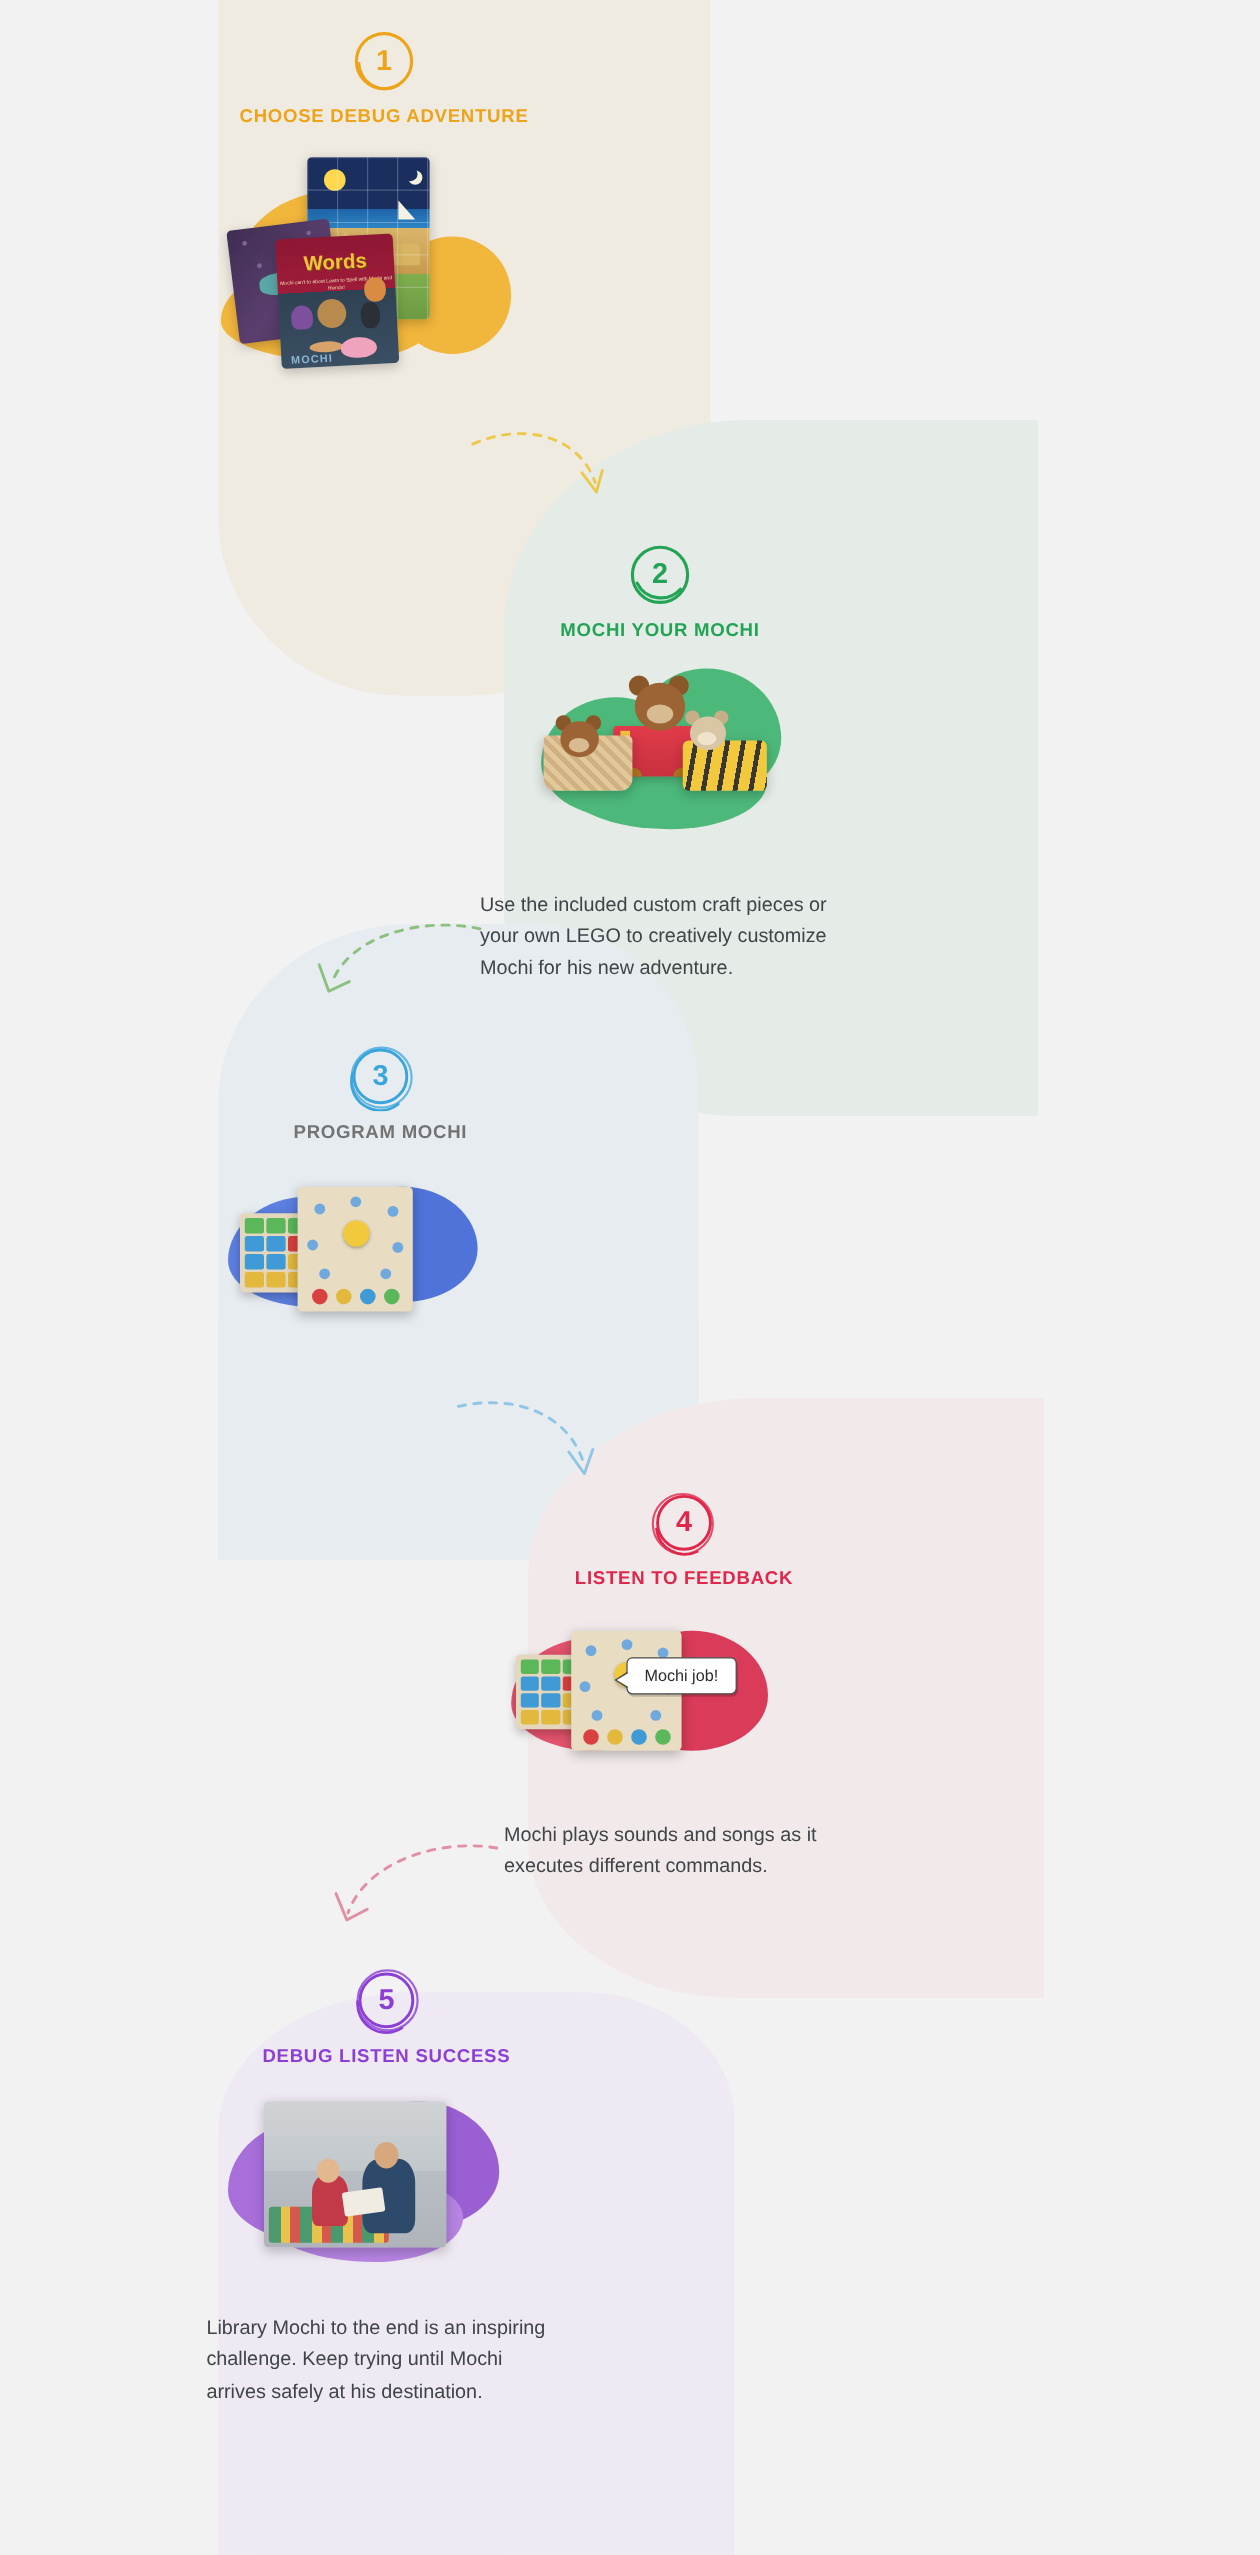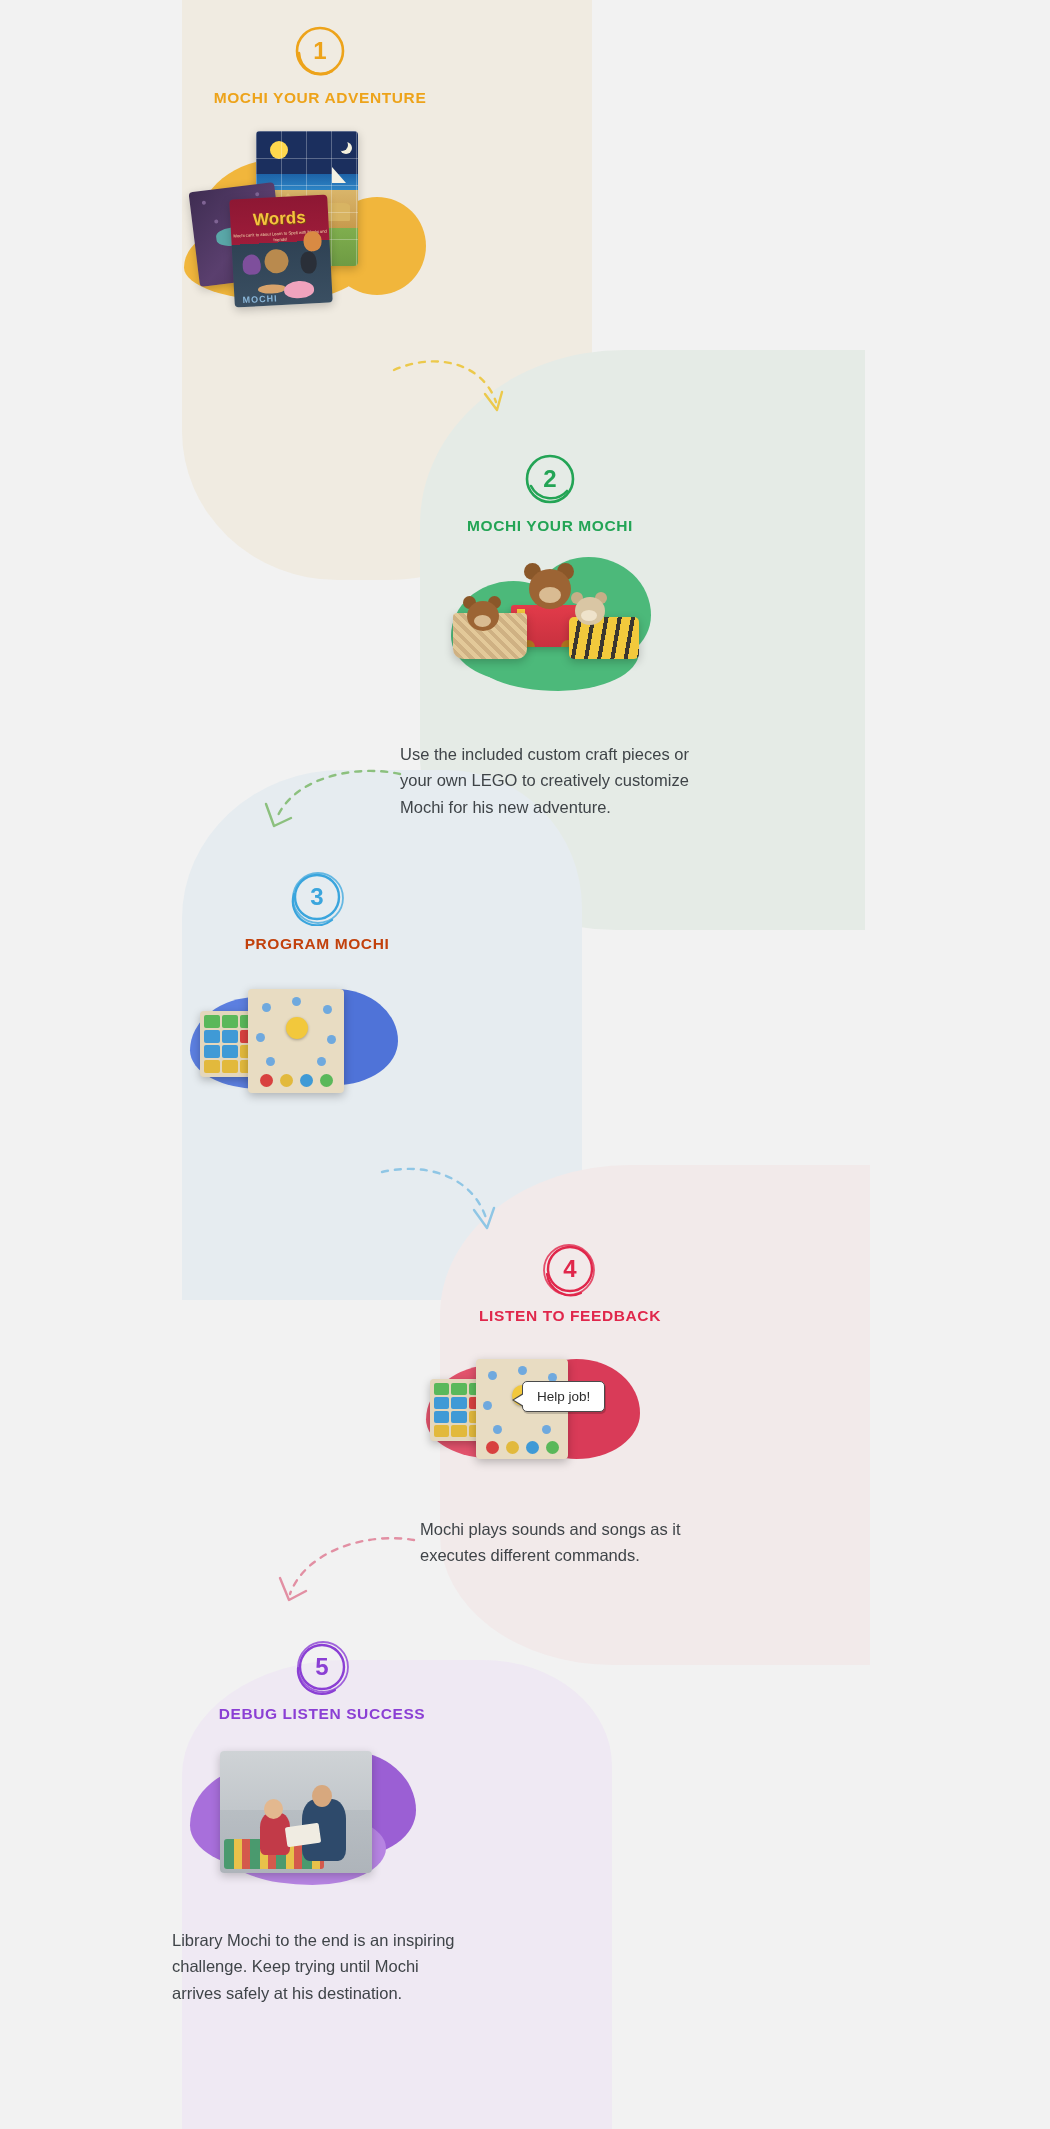--- a/index.html
+++ b/index.html
@@ -253,21 +253,21 @@
   <div class="step" style="left:180px; top:22px; width:280px;">
 
     <div class="step-badge">
       <svg viewBox="0 0 58 58" aria-hidden="true">
         <circle cx="29" cy="29" r="23" fill="none" stroke="#eda31a" stroke-width="2.6"></circle>
         <path d="M8 31 A22 22 0 0 0 41 49" fill="none" stroke="#eda31a" stroke-width="2.6" stroke-linecap="round"></path>
       </svg>
       <span class="num" style="color:#eda31a">1</span>
     </div>
 
-    <div class="step-title" style="color:#eda31a">MOCHI YOUR ADVENTURE</div>
+    <div class="step-title" style="color:#eda31a">CHOOSE DEBUG ADVENTURE</div>
 
     <div class="art" style="height:196px; margin-top:18px;">
       <div class="blob a1-blobA"></div>
       <div class="blob a1-blobB"></div>
       <div class="blob a1-blobC"></div>
 
       <div class="photo a1-scene">
         <div class="sun"></div>
           <div class="moon"></div>
         <div class="boat"></div>
@@ -367,21 +367,21 @@
 
     <div class="step-badge">
       <svg viewBox="0 0 58 58" aria-hidden="true">
         <circle cx="29" cy="29" r="22" fill="none" stroke="#3aa5dd" stroke-width="2.4"></circle>
         <circle cx="30" cy="30" r="25" fill="none" stroke="#3aa5dd" stroke-width="1.8" opacity=".75"></circle>
         <path d="M6 26 A24 24 0 0 0 44 52" fill="none" stroke="#3aa5dd" stroke-width="2.2" stroke-linecap="round"></path>
       </svg>
       <span class="num" style="color:#3aa5dd">3</span>
     </div>
 
-    <div class="step-title" style="color:#c2410c">PROGRAM MOCHI</div>
+    <div class="step-title" style="color:#737373">PROGRAM MOCHI</div>
 
     <div class="art" style="height:150px; margin:18px 0 0 14px; width:220px;">
       <div class="blob a3-blobA"></div>
       <div class="blob a3-blobB"></div>
 
       <div class="keypad" style="left:14px; top:40px; width:60px; height:66px;">
         <i style="background:#5ab85a"></i>
           <i style="background:#5ab85a"></i>
           <i style="background:#5ab85a"></i>
         <i style="background:#3f9ad6"></i>
@@ -458,21 +458,21 @@
         <div class="pin" style="left:7px; top:42px; width:9px; height:9px;"></div>
         <div class="pin" style="right:7px; top:44px; width:9px; height:9px;"></div>
         <div class="pin" style="left:17px; top:66px; width:9px; height:9px;"></div>
         <div class="pin" style="right:17px; top:66px; width:9px; height:9px;"></div>
         <div class="bbtn" style="left:10px; bottom:5px; width:13px; height:13px; background:#d8413f;"></div>
         <div class="bbtn" style="left:30px; bottom:5px; width:13px; height:13px; background:#e2b93c;"></div>
         <div class="bbtn" style="left:50px; bottom:5px; width:13px; height:13px; background:#3f9ad6;"></div>
         <div class="bbtn" style="left:70px; bottom:5px; width:13px; height:13px; background:#5ab85a;"></div>
       </div>
 
-      <div class="bubble" style="left:100px; top:38px;">Help job!</div>
+      <div class="bubble" style="left:100px; top:38px;">Mochi job!</div>
     </div>
 
     <p class="step-body" style="margin-top:28px;">Mochi plays sounds and songs as it executes different commands.</p>
   </div>
 
   <svg class="conn" style="left:272px; top:1528px;" width="150" height="95">
     <path d="M142 12 C 96 4, 34 22, 18 66" fill="none" stroke="#e28fa3" stroke-width="2.4" stroke-dasharray="6 7" stroke-linecap="round"></path>
     <path d="M8 50 L17 72 L34 63" fill="none" stroke="#e28fa3" stroke-width="2.4" stroke-linecap="round" stroke-linejoin="round"></path>
   </svg>
 

